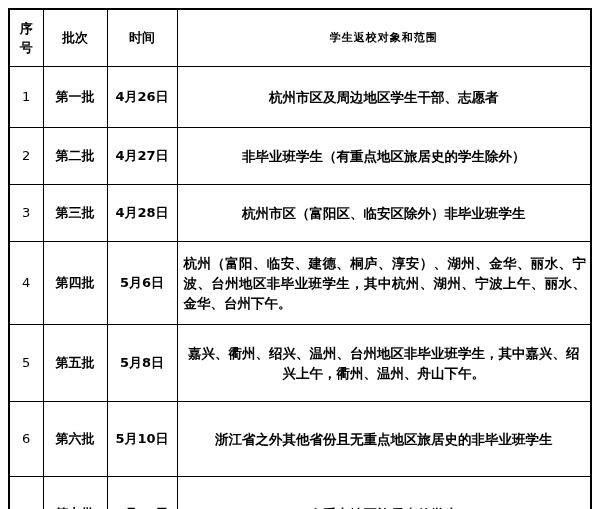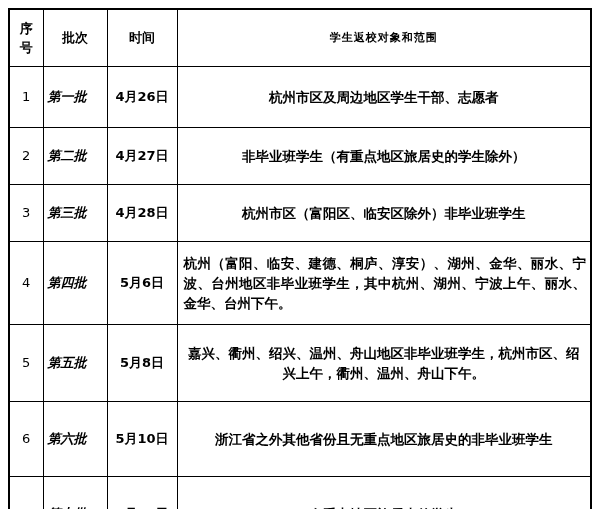--- a/index.html
+++ b/index.html
@@ -51,24 +51,24 @@
   thead td.scope-head {
     font-size: 11px;
     letter-spacing: 1px;
   }
   tbody td.seq {
     text-align: center;
     font-weight: normal;
     font-size: 13px;
   }
   tbody td.batch {
+    text-align: center;
     font-size: 13px;
     font-weight: bold;
     white-space: nowrap;
-    font-style: italic;
   }
   tbody td.date {
     text-align: center;
     font-size: 13px;
     font-weight: bold;
     white-space: nowrap;
     margin-left: 32px;
   }
   tbody td.scope {
     text-align: center;
@@ -130,21 +130,21 @@
       <tr class="r4">
         <td class="seq">4</td>
         <td class="batch">第四批</td>
         <td class="date">5月6日</td>
         <td class="scope justify">杭州（富阳、临安、建德、桐庐、淳安）、湖州、金华、丽水、宁波、台州地区非毕业班学生，其中杭州、湖州、宁波上午、丽水、金华、台州下午。</td>
       </tr>
       <tr class="r5">
         <td class="seq">5</td>
         <td class="batch">第五批</td>
         <td class="date">5月8日</td>
-        <td class="scope">嘉兴、衢州、绍兴、温州、舟山地区非毕业班学生，杭州市区、绍兴上午，衢州、温州、舟山下午。</td>
+        <td class="scope">嘉兴、衢州、绍兴、温州、台州地区非毕业班学生，其中嘉兴、绍兴上午，衢州、温州、舟山下午。</td>
       </tr>
       <tr class="r6">
         <td class="seq">6</td>
         <td class="batch">第六批</td>
         <td class="date">5月10日</td>
         <td class="scope">浙江省之外其他省份且无重点地区旅居史的非毕业班学生</td>
       </tr>
       <tr class="r7">
         <td class="seq">7</td>
         <td class="batch">第七批</td>

